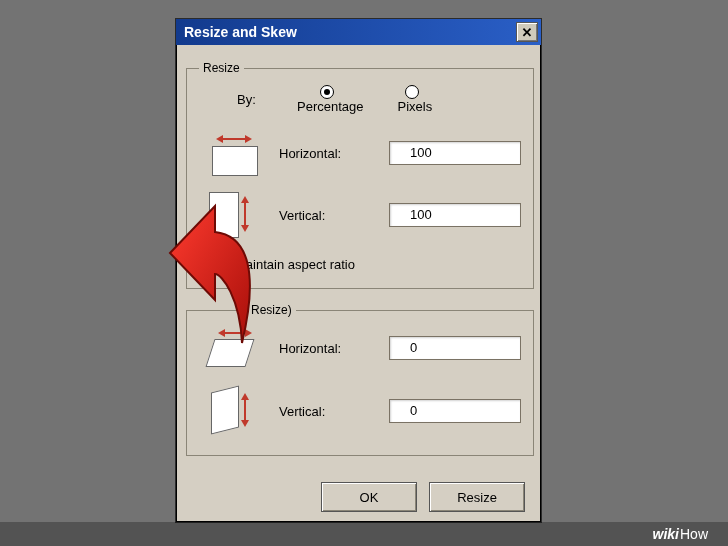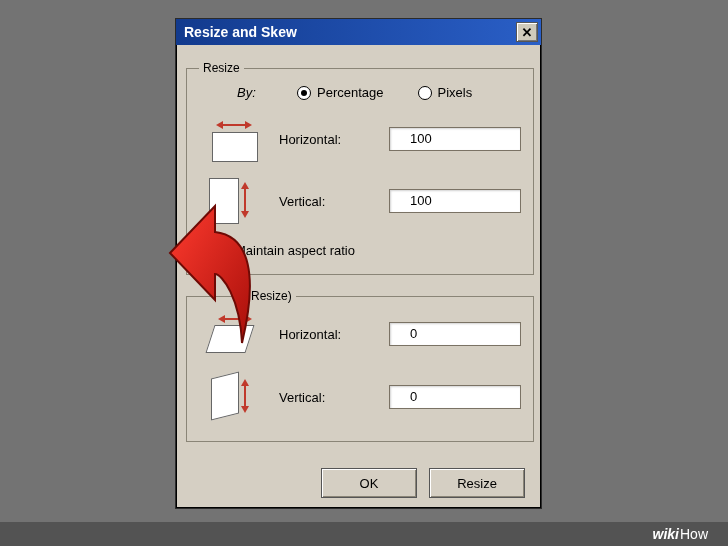--- a/index.html
+++ b/index.html
@@ -69,26 +69,26 @@
 .row {
   display: flex;
   align-items: center;
   margin-bottom: 18px;
 }
 .row.last { margin-bottom: 6px; }
 .by-label {
   display: inline-block;
   width: 60px;
   margin-left: 38px;
-  font-style: italic;
 }
 .radio {
   display: inline-flex;
   align-items: center;
   margin-right: 34px;
+  flex-direction: column;
 }
 .radio-btn {
   width: 12px; height: 12px;
   border-radius: 50%;
   border: 1px solid #000;
   background: #fff;
   display: inline-flex;
   align-items: center;
   justify-content: center;
   margin-right: 6px;

